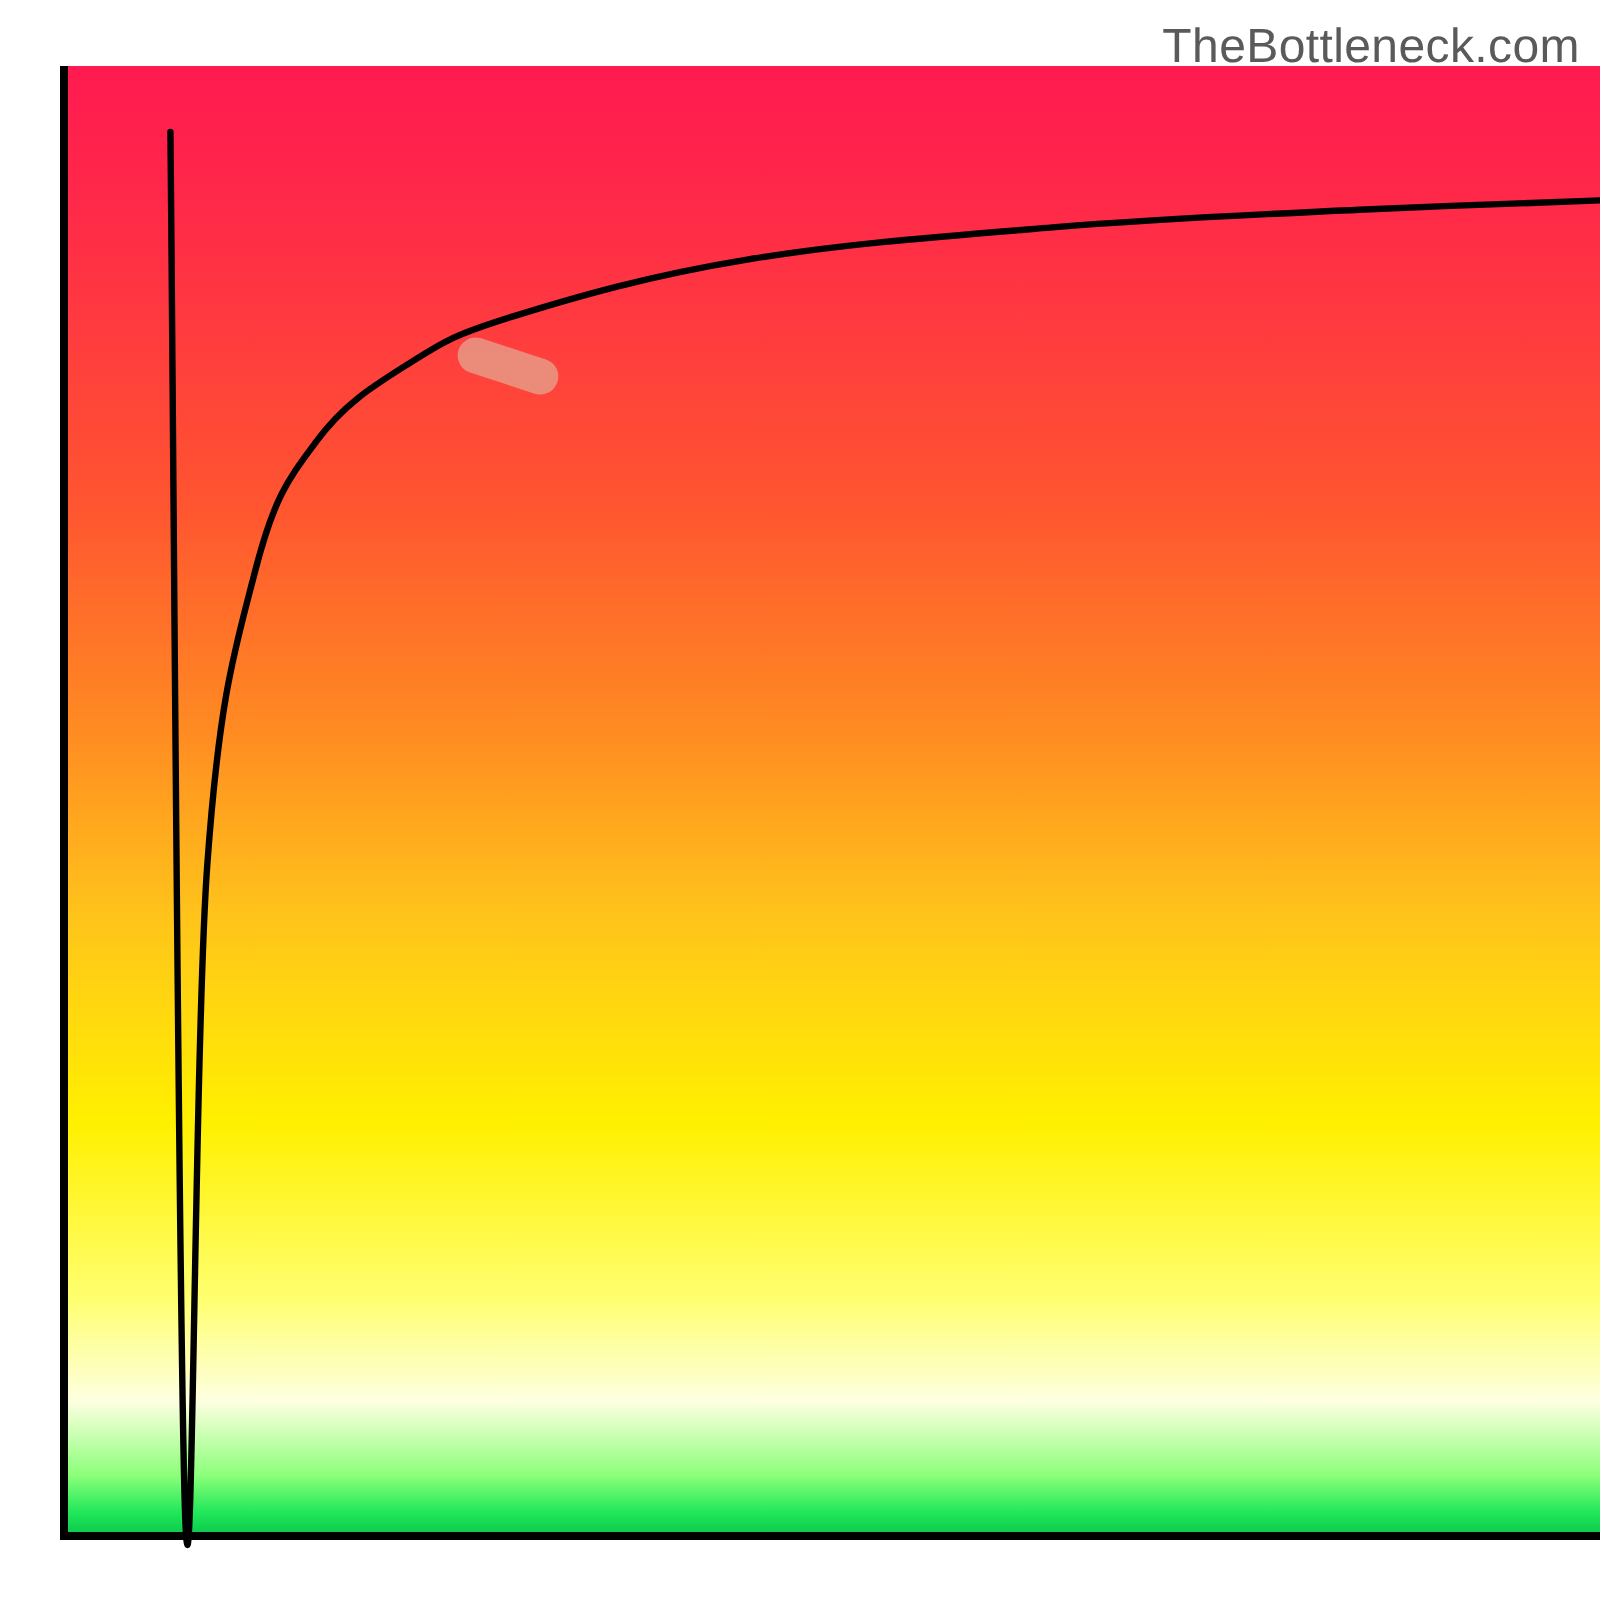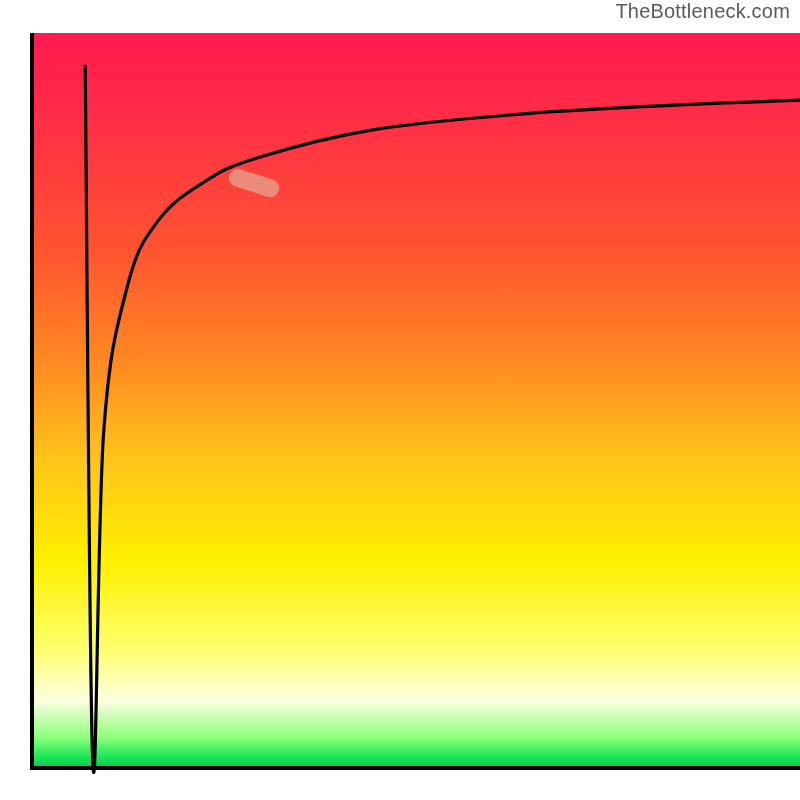--- a/index.html
+++ b/index.html
@@ -10,24 +10,24 @@
     background: #ffffff;
     overflow: hidden;
   }
   .container {
     position: relative;
     width: 800px;
     height: 800px;
   }
   .watermark {
     position: absolute;
-    top: 0;
+    top: 10px;
     right: 10px;
     font-family: Arial, Helvetica, sans-serif;
-    font-size: 20px;
+    font-size: 24px;
     color: #5a5a5a;
     font-weight: 400;
     letter-spacing: 0.2px;
   }
   .plot-frame {
     position: absolute;
     left: 33px;
     top: 33px;
     width: 767px;
     height: 734px;

